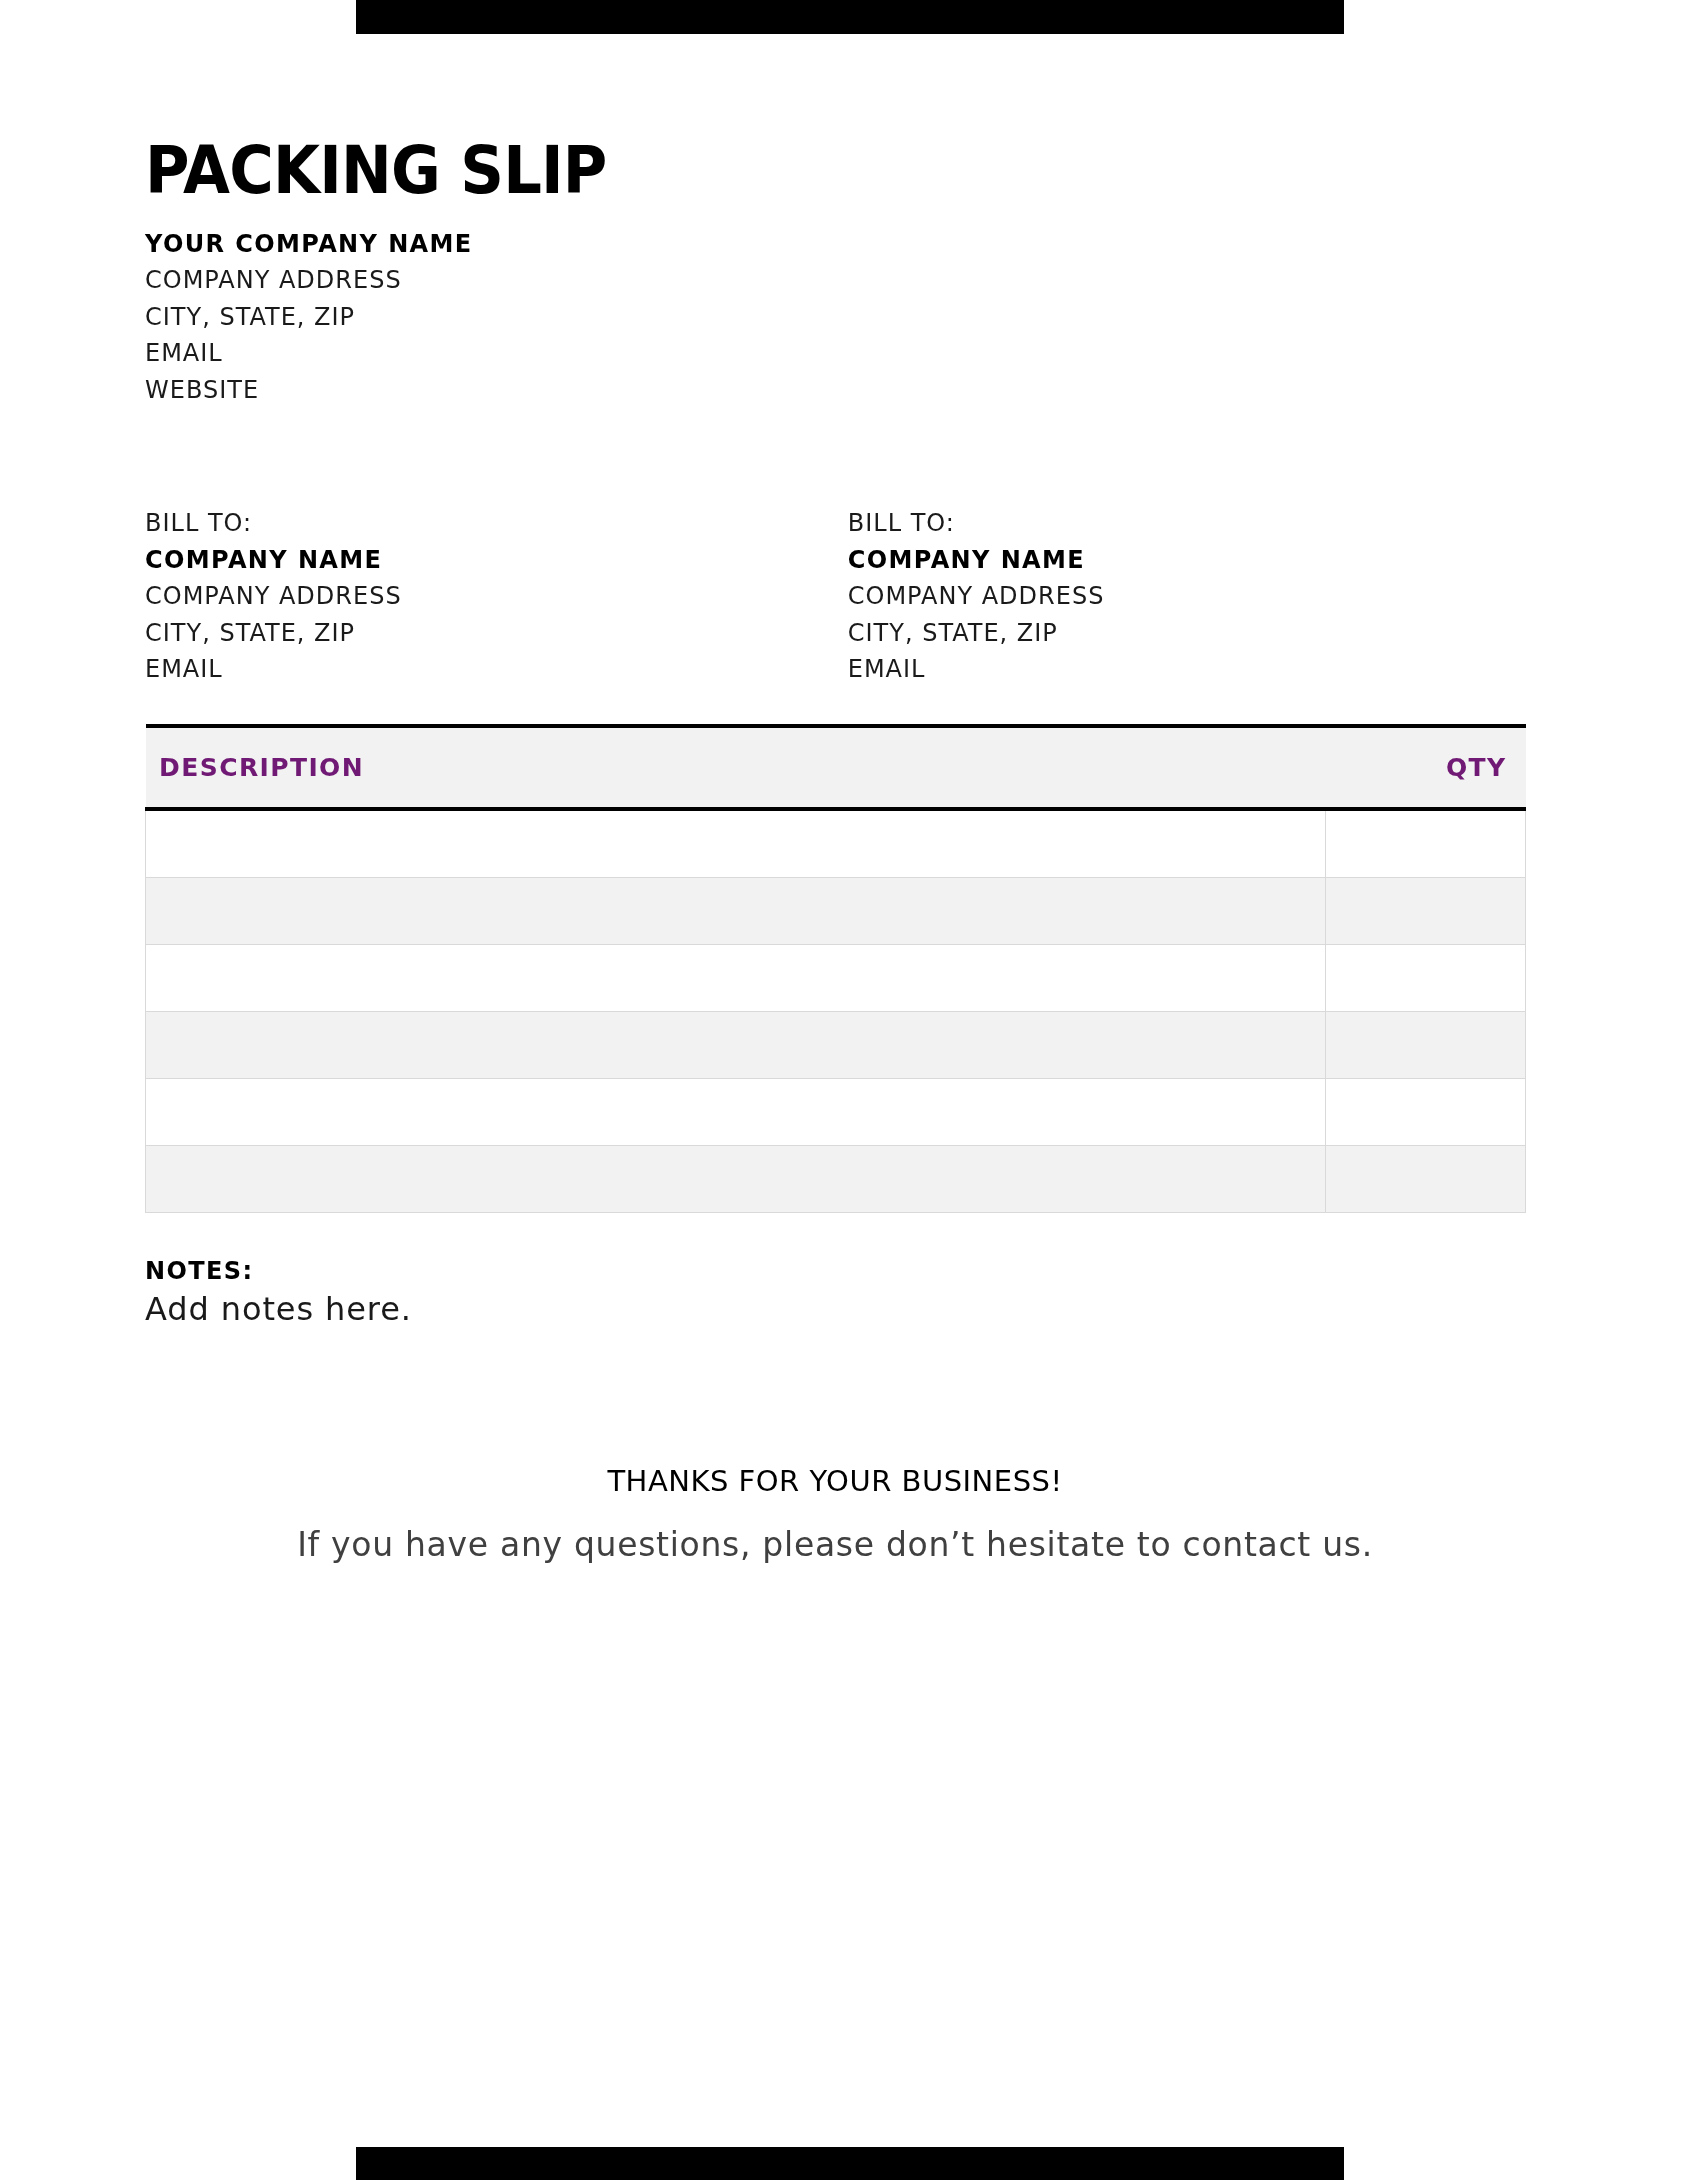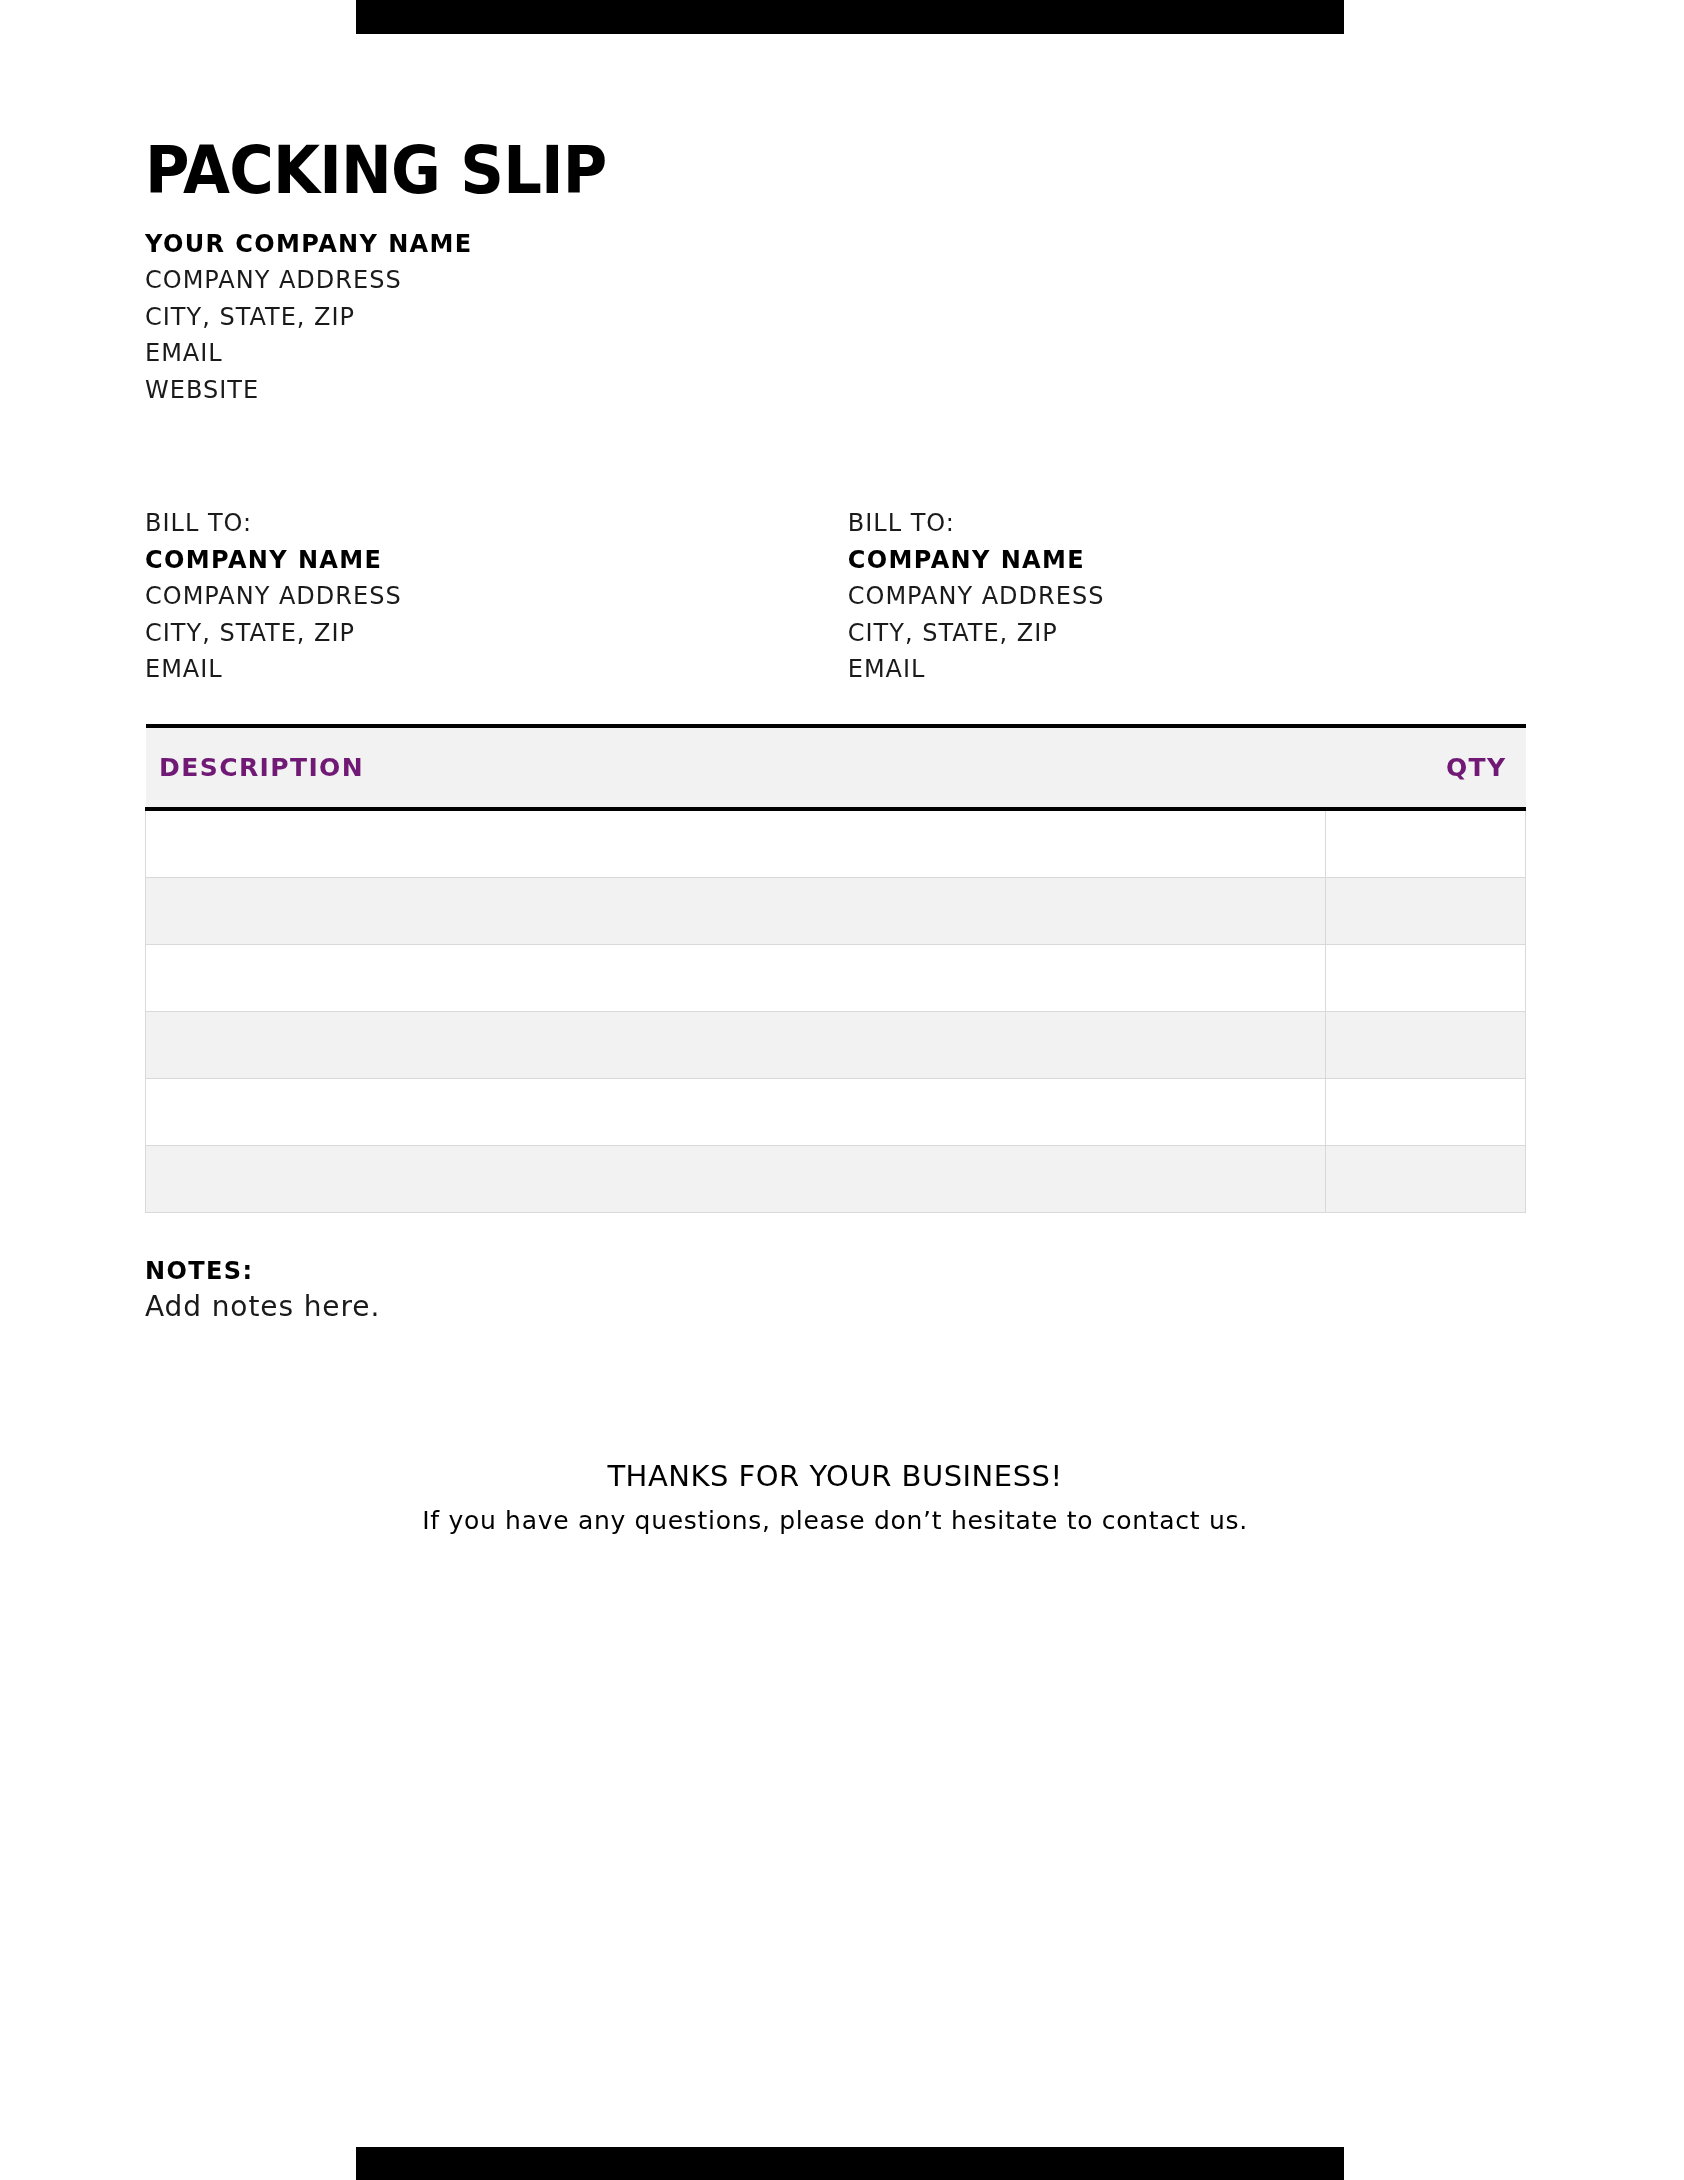--- a/index.html
+++ b/index.html
@@ -119,42 +119,42 @@
   .notes {
     margin-top: 44px;
   }
   .notes .label {
     font-weight: bold;
     font-size: 24px;
     letter-spacing: 1.4px;
     color: #000000;
   }
   .notes .text {
-    font-size: 28px;
+    font-size: 32px;
     letter-spacing: 0.9px;
     color: #1a1a1a;
     margin-top: 5.1px;
   }
 
   .footer {
     margin-top: 136px;
     text-align: center;
     width: 1380px;
   }
   .footer .thanks {
     font-size: 29px;
     font-weight: normal;
     letter-spacing: 0.5px;
     color: #000000;
   }
   .footer .sub {
-    font-size: 25px;
+    font-size: 33px;
     letter-spacing: 0.7px;
-    color: #000000;
-    margin-top: 13px;
+    color: #404040;
+    margin-top: 27px;
   }
 </style>
 </head>
 <body>
 
 <div class="page">
 
   <div class="bar bar-top"></div>
   <div class="bar bar-bottom"></div>
 

